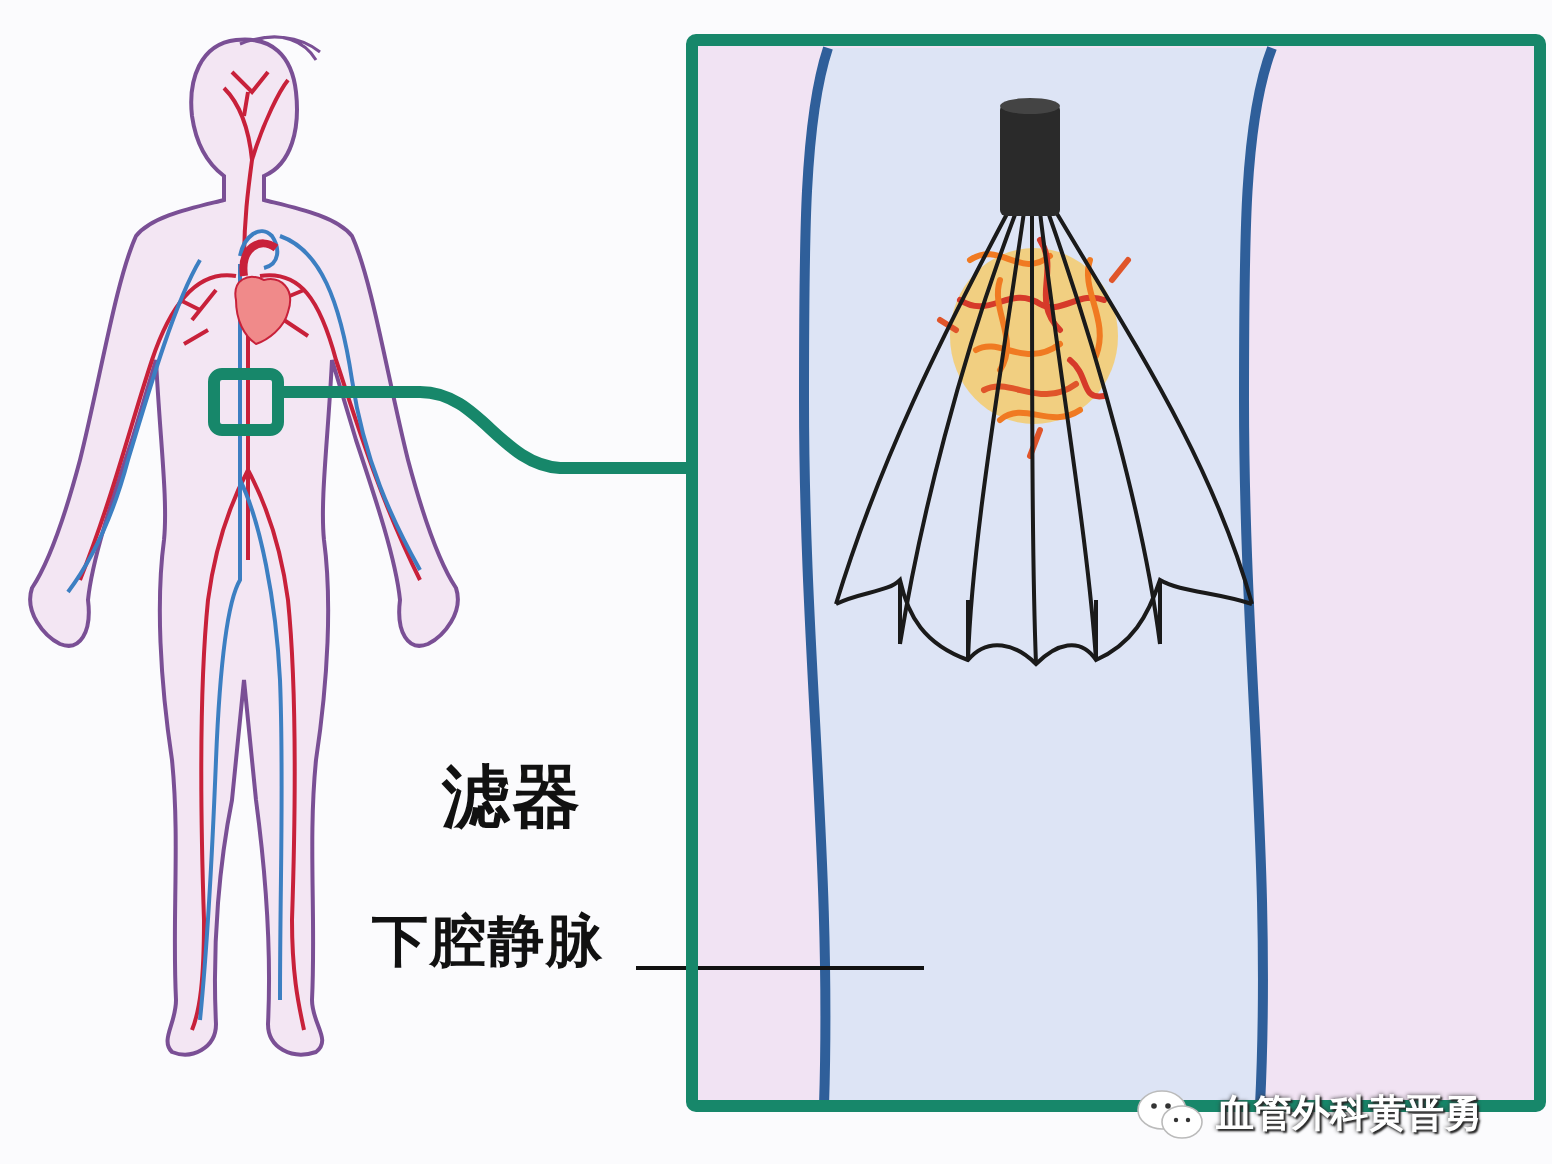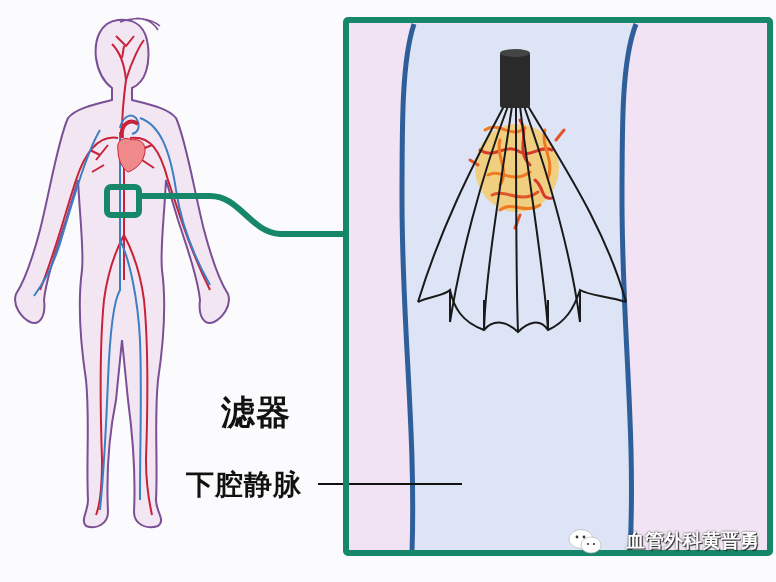--- a/index.html
+++ b/index.html
@@ -1,21 +1,21 @@
 <!DOCTYPE html>
 <html><head>
 <meta charset="utf-8">
 <style>
   html, body { margin: 0; padding: 0; background: #fbfbfd; }
   body { width: 776px; height: 582px; position: relative; overflow: hidden; font-family: "DejaVu Sans", sans-serif; }
   .canvas { position: absolute; left: 0; top: 0; width: 776px; height: 582px; }
-  .label { position: absolute; color: #111; font-weight: bold; font-family: "DejaVu Sans", sans-serif; white-space: nowrap; margin-top: 14px; }
+  .label { position: absolute; color: #111; font-weight: bold; font-family: "DejaVu Sans", sans-serif; white-space: nowrap; }
   .label-filter { left: 221px; top: 376px; font-size: 34px; letter-spacing: 1px; }
   .label-ivc { left: 186px; top: 452px; font-size: 28px; letter-spacing: 1px; }
-  .watermark { position: absolute; left: 568px; top: 528px; display: flex; gap: 24px; }
+  .watermark { position: absolute; left: 568px; top: 544px; display: flex; gap: 6px; }
   .watermark-text { color: #ffffff; font-size: 19px; font-weight: bold; text-shadow: 0 0 2px #333, 1px 1px 1px #222; font-family: "DejaVu Sans", sans-serif; }
 </style>
 </head>
 <body>
 
 <svg class="canvas" viewBox="0 0 776 582" xmlns="http://www.w3.org/2000/svg">
 
   <g>
 
     <path d="M118 20 C100 22 94 40 96 58 C98 72 104 82 112 88 L112 100 C96 104 76 108 68 118

